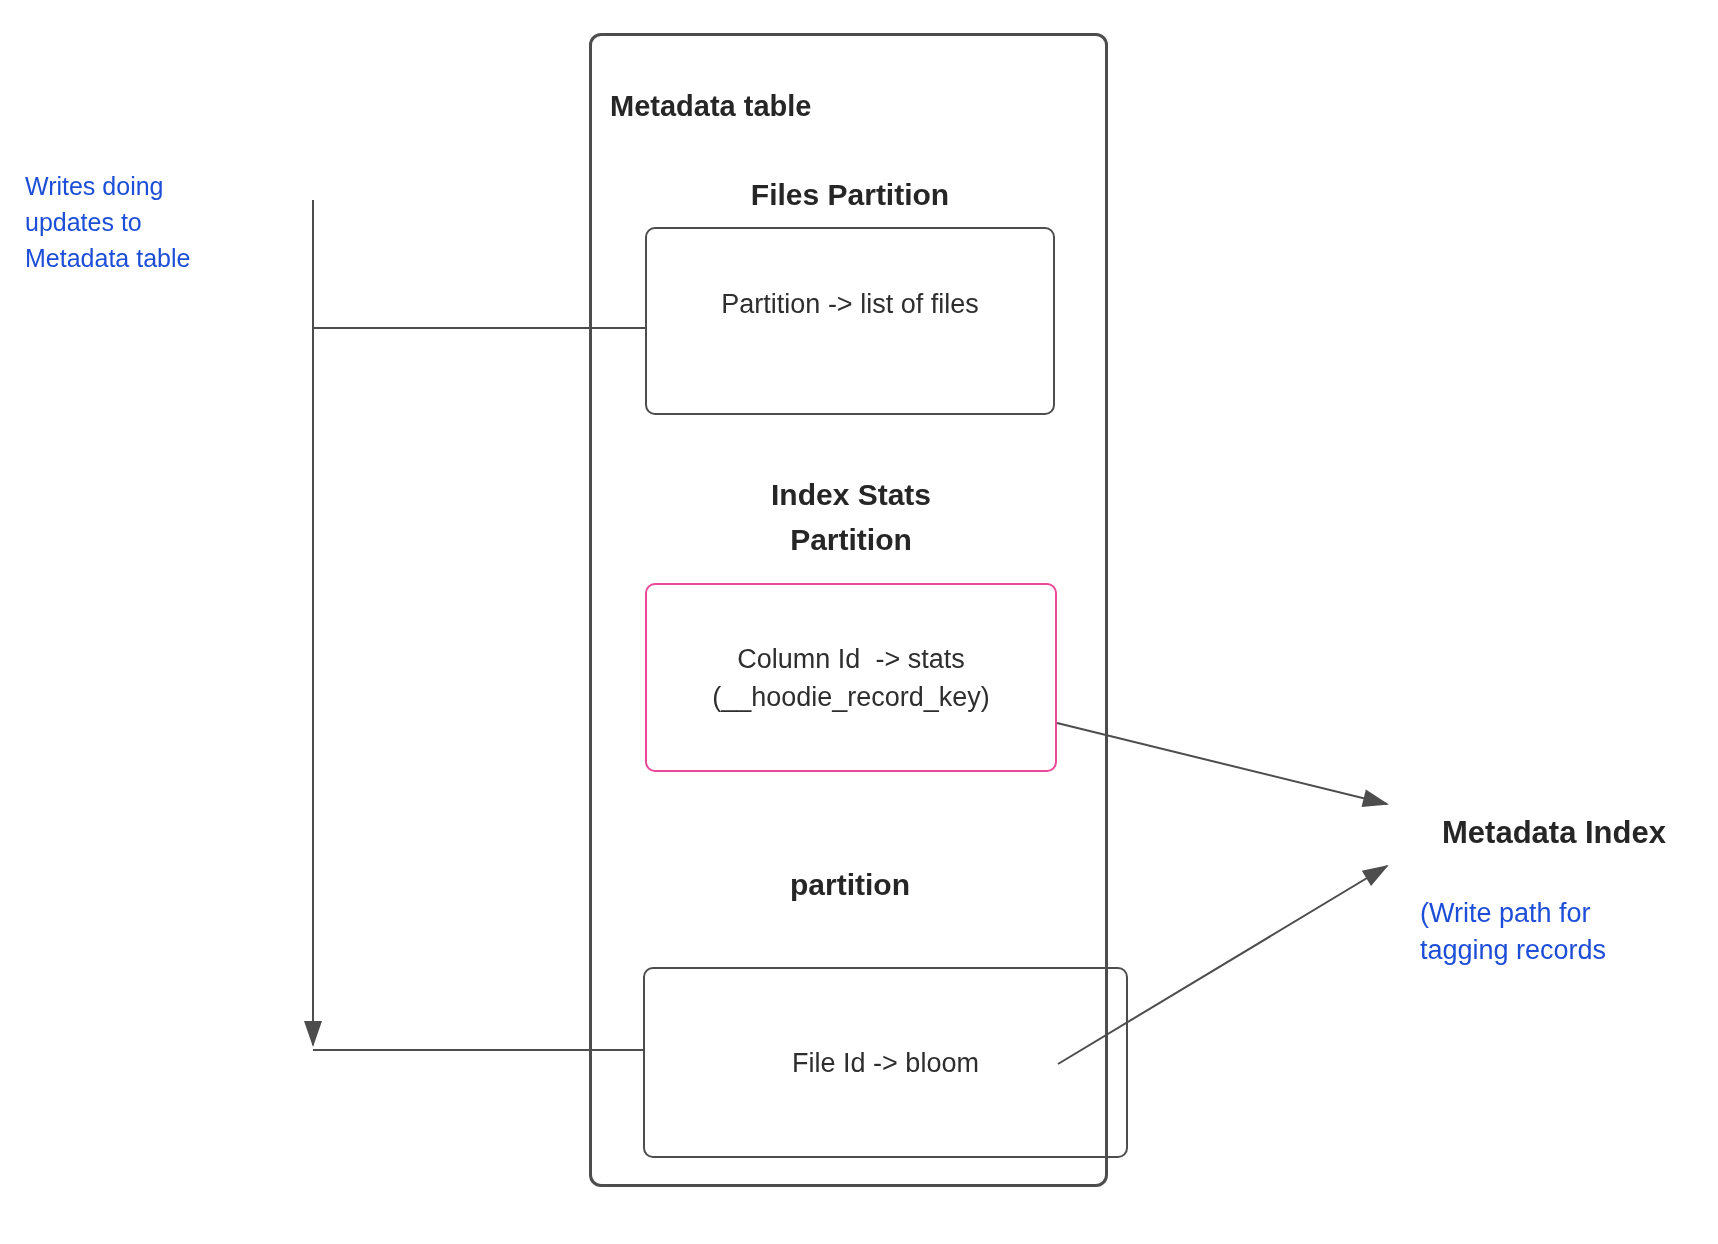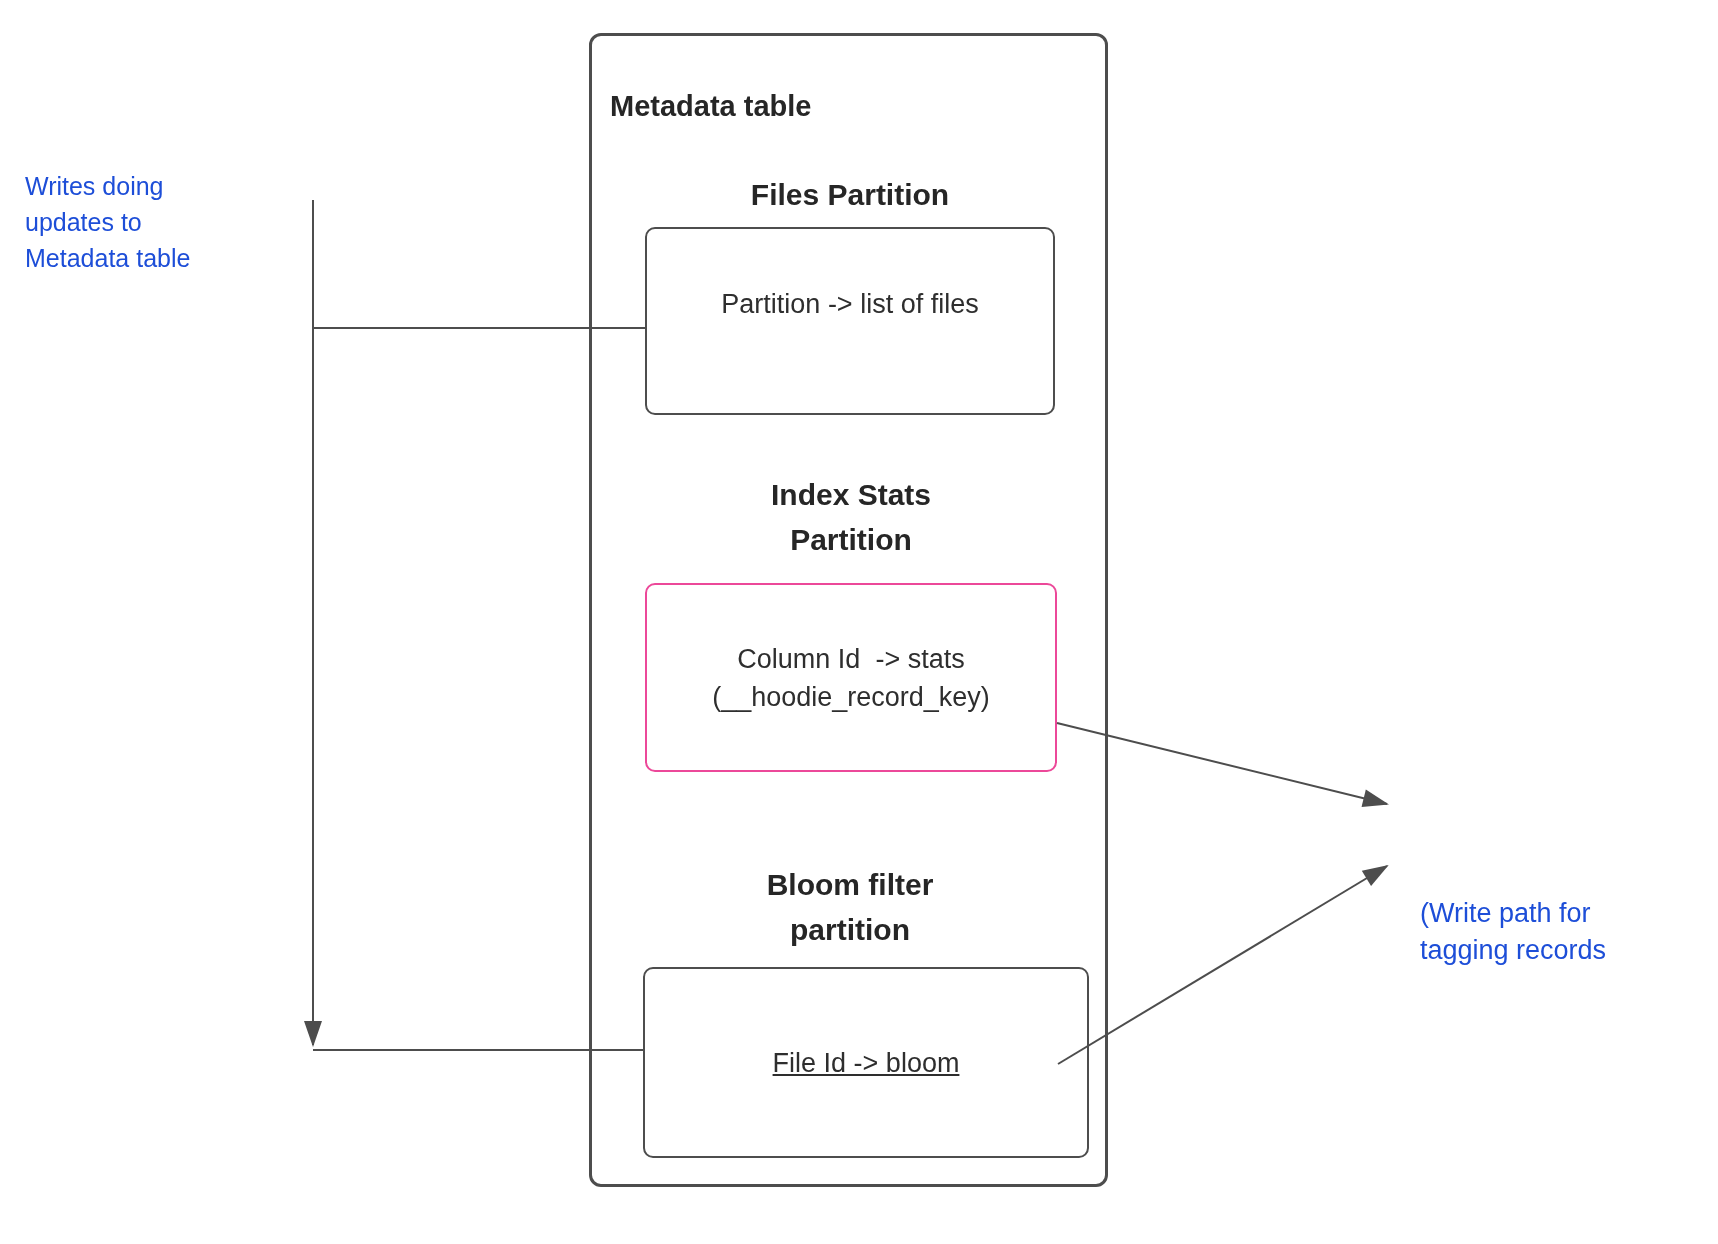--- a/index.html
+++ b/index.html
@@ -47,21 +47,21 @@
     color: #2e2e2e;
     font-size: 27px;
     line-height: 38px;
     white-space: pre-wrap;
     z-index: 2;
   }
   .box.emphasis { border: 2px solid #ec4899; }
 
   .files-box   { left: 645px; top: 227px; width: 410px; height: 188px; padding-bottom: 34px; }
   .stats-box   { left: 645px; top: 583px; width: 412px; height: 189px; }
-  .bloom-box   { left: 643px; top: 967px; width: 446px; height: 191px; text-decoration: underline; }
+  .bloom-box   { left: 643px; top: 967px; width: 485px; height: 191px; }
 
   
   .heading {
     font-weight: bold;
     color: #262626;
     text-align: center;
     font-size: 30px;
     line-height: 45px;
     z-index: 2;
   }
@@ -103,27 +103,27 @@
   <div class="abs heading stats-heading">
     <div>Index Stats</div>
     <div>Partition</div>
   </div>
   <div class="abs box emphasis stats-box">
     <div>Column Id  -&gt; stats</div>
     <div>(__hoodie_record_key)</div>
   </div>
 
   <div class="abs heading bloom-heading">
-    <div>Bloom filter</div>
     <div>partition</div>
   </div>
   <div class="abs box bloom-box">
     <div>File Id -&gt; bloom</div>
   </div>
 
+  <div class="abs heading index-title">Metadata Index</div>
   <div class="abs note index-caption">
     <div>(Write path for</div>
     <div>tagging records</div>
   </div>
 
   <svg class="overlay" viewBox="0 0 1718 1244" xmlns="http://www.w3.org/2000/svg">
     <defs>
       <marker id="arrowhead" markerUnits="userSpaceOnUse" markerWidth="30" markerHeight="22" refX="26" refY="11" orient="auto">
         <path d="M2,2 L28,11 L2,20 Z" fill="#4d4d4d"></path>
       </marker>

